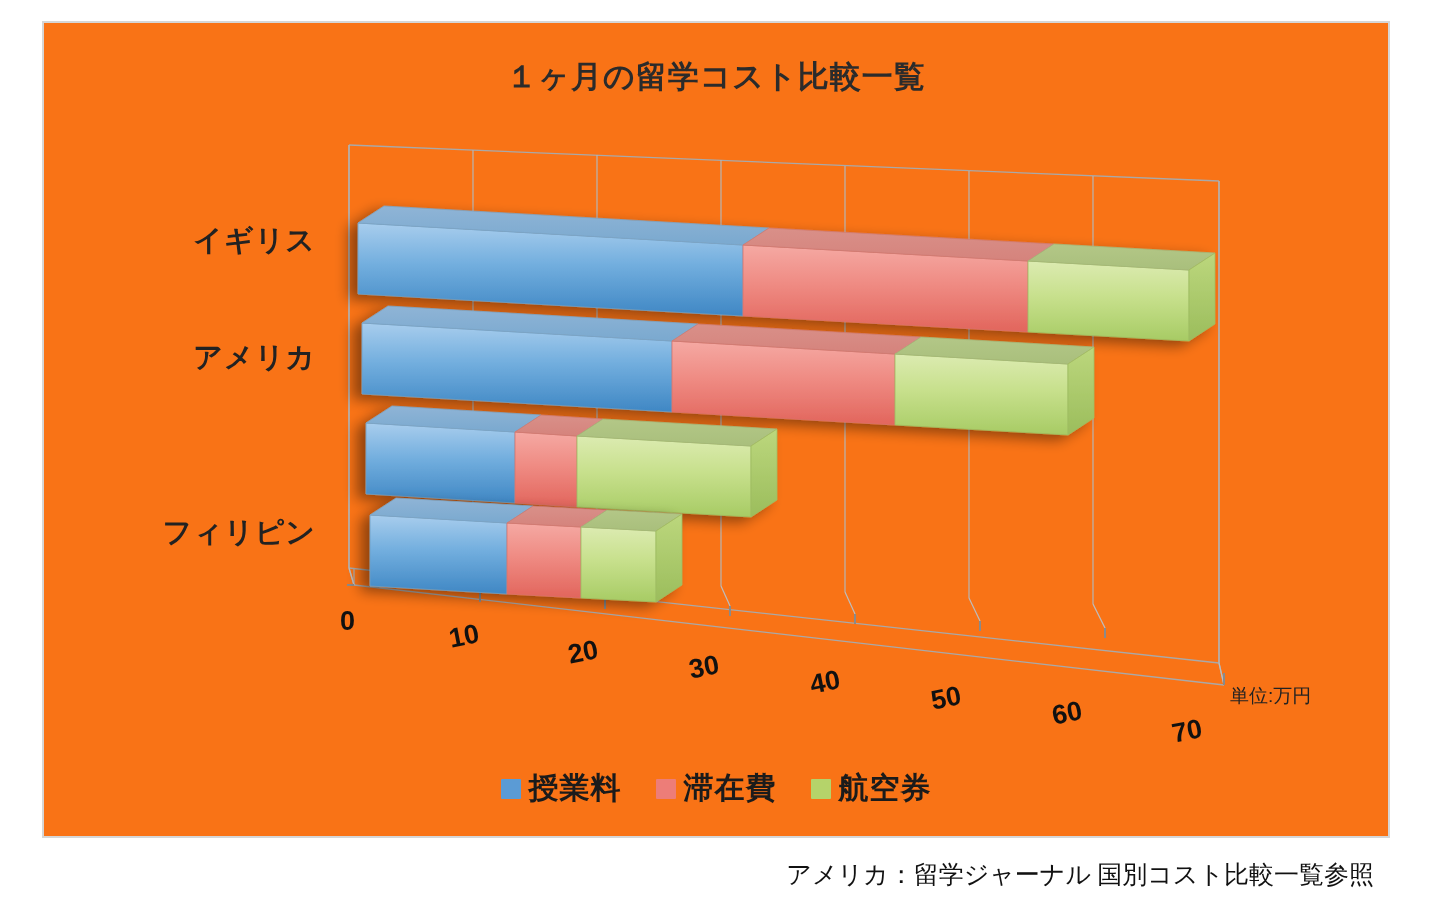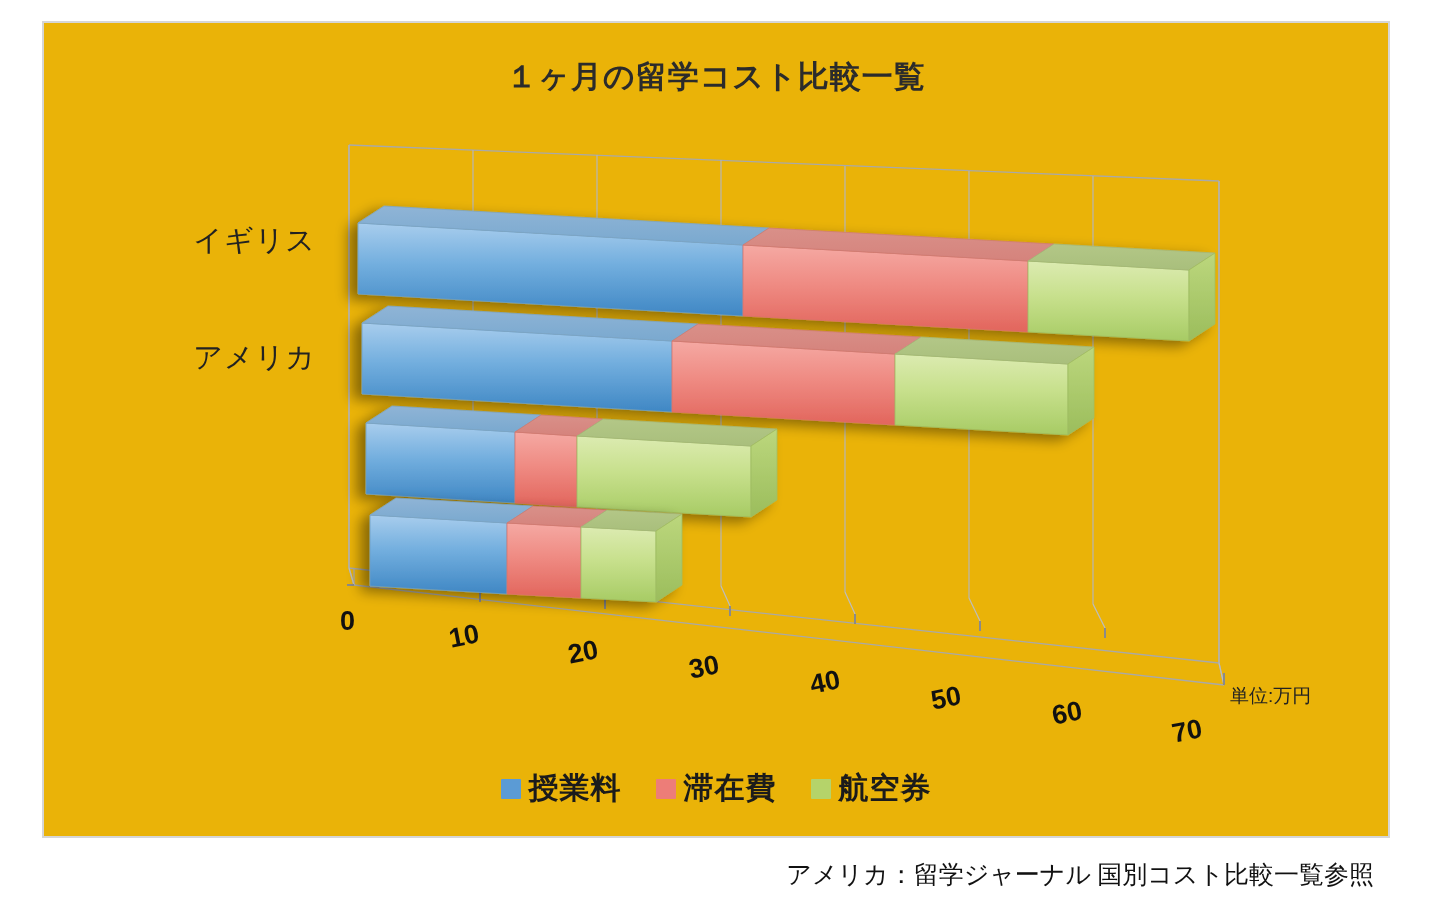--- a/index.html
+++ b/index.html
@@ -12,21 +12,21 @@
     font-family: "Liberation Sans", "DejaVu Sans", sans-serif;
     overflow: hidden;
   }
 
   
   #chart-frame {
     position: absolute;
     left: 42px; top: 21px;
     width: 1348px; height: 817px;
     border: 2px solid #d6d6d6;
-    background: #eab308;
+    background: #f97316;
     box-sizing: border-box;
   }
 
   
   #chart-title {
     position: absolute;
     left: 0; top: 33px;
     width: 100%;
     text-align: center;
     font-size: 31px;
@@ -40,21 +40,21 @@
     position: absolute;
     left: 0; top: 0;
     width: 1348px; height: 817px;
   }
 
   
   .cat-label {
     position: absolute;
     text-align: right;
     font-size: 29px;
-    font-weight: 400;
+    font-weight: 700;
     color: #222;
     width: 230px;
     letter-spacing: 1px;
     white-space: nowrap;
   }
 
   
   .tick-label {
     position: absolute;
     font-size: 27px;
@@ -277,20 +277,21 @@
       <polygon points="463,500 489,483 563,487 537,504" fill="url(#gradRedTop)" stroke="#cf7b73" stroke-width="0.8"></polygon>
 
       <polygon points="537,504 612,508 612,579 537,575" fill="url(#gradGreenFront)" stroke="#9fbd62" stroke-width="0.8"></polygon>
       <polygon points="537,504 563,487 638,491 612,508" fill="url(#gradGreenTop)" stroke="#a3b87a" stroke-width="0.8"></polygon>
       <polygon points="612,508 638,491 638,562 612,579" fill="url(#gradGreenSide)" stroke="#9fbd62" stroke-width="0.8"></polygon>
     </g>
   </svg>
 
   <div class="cat-label" style="left:42px; top:198px;">イギリス</div>
   <div class="cat-label" style="left:42px; top:315px;">アメリカ</div>
+  <div class="cat-label" style="left:42px; top:490px;">フィリピン</div>
 
   <div class="tick-label" style="left:296px; top:583px;">0</div>
   <div class="tick-label" style="left:405px; top:598px; transform:rotate(-11deg);">10</div>
   <div class="tick-label" style="left:524px; top:614px; transform:rotate(-11deg);">20</div>
   <div class="tick-label" style="left:645px; top:629px; transform:rotate(-11deg);">30</div>
   <div class="tick-label" style="left:766px; top:644px; transform:rotate(-11deg);">40</div>
   <div class="tick-label" style="left:887px; top:660px; transform:rotate(-11deg);">50</div>
   <div class="tick-label" style="left:1008px; top:675px; transform:rotate(-11deg);">60</div>
   <div class="tick-label" style="left:1128px; top:693px; transform:rotate(-11deg);">70</div>
 

